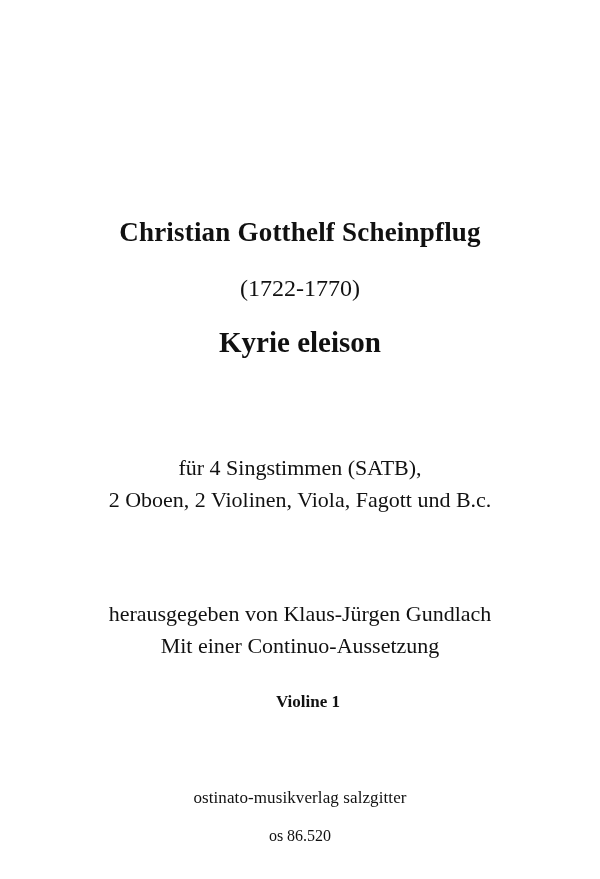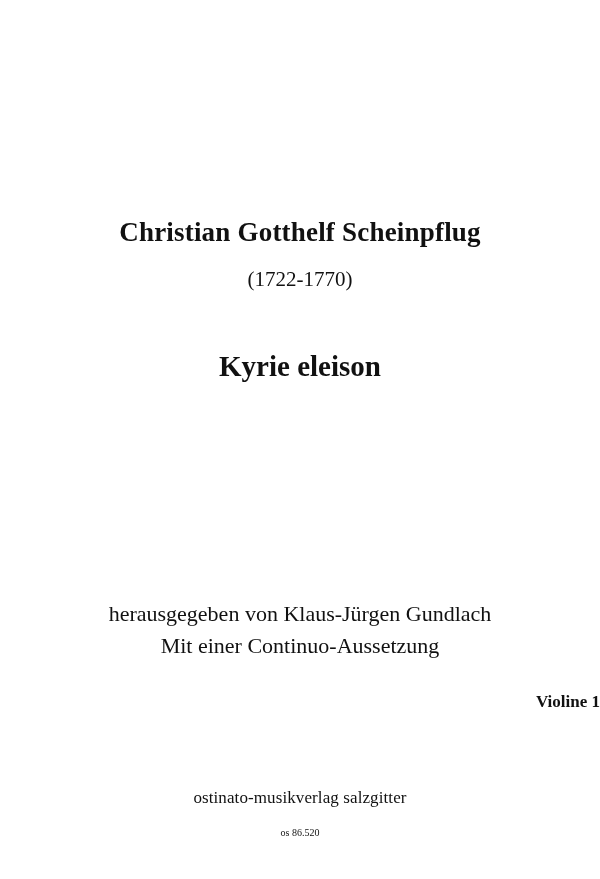--- a/index.html
+++ b/index.html
@@ -28,28 +28,28 @@
     top: 218px;
     text-align: center;
   }
   .composer {
     font-size: 27px;
     font-weight: bold;
     letter-spacing: 0.2px;
     line-height: 1.1;
   }
   .dates {
-    font-size: 21px;
-    margin-top: 20px;
+    font-size: 24px;
+    margin-top: 27px;
     line-height: 1.1;
   }
   .work-title {
     font-size: 29px;
     font-weight: bold;
-    margin-top: 60px;
+    margin-top: 26px;
     line-height: 1.1;
   }
   .scoring {
     position: absolute;
     left: 0;
     right: 0;
     top: 452px;
     text-align: center;
     font-size: 22px;
     line-height: 1.45;
@@ -61,55 +61,59 @@
     top: 598px;
     text-align: center;
     font-size: 22px;
     line-height: 1.45;
   }
   .part-name {
     position: absolute;
     left: 0;
     right: 0;
     top: 692px;
-    text-align: right;
+    text-align: center;
     font-size: 17px;
     font-weight: bold;
     padding-left: 16px;
   }
   .publisher {
     position: absolute;
     left: 0;
     right: 0;
     top: 788px;
     text-align: center;
     font-size: 17px;
     font-weight: normal;
     letter-spacing: 0.1px;
   }
   .plate-number {
     position: absolute;
     left: 0;
     right: 0;
     top: 827px;
     text-align: center;
-    font-size: 10px;
+    font-size: 16px;
   }
 </style>
 </head>
 <body>
 
 <div class="page">
 
   <div class="title-block">
     <div class="composer">Christian Gotthelf Scheinpflug</div>
     <div class="dates">(1722-1770)</div>
     <div class="work-title">Kyrie eleison</div>
   </div>
 
+  <div class="scoring">
+    <div>für 4 Singstimmen (SATB),</div>
+    <div>2 Oboen, 2 Violinen, Viola, Fagott und B.c.</div>
+  </div>
 
   <div class="edition">
     <div>herausgegeben von Klaus-Jürgen Gundlach</div>
     <div>Mit einer Continuo-Aussetzung</div>
   </div>
 
   <div class="part-name">Violine 1</div>
 
   <div class="publisher">ostinato-musikverlag salzgitter</div>
 

